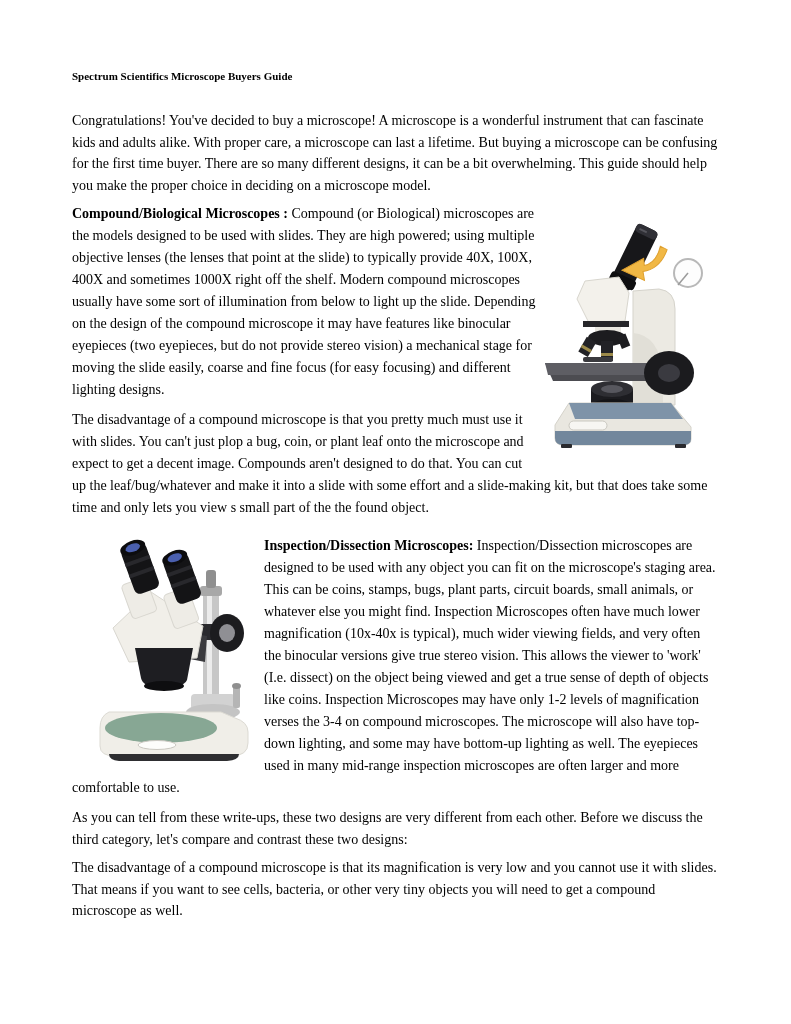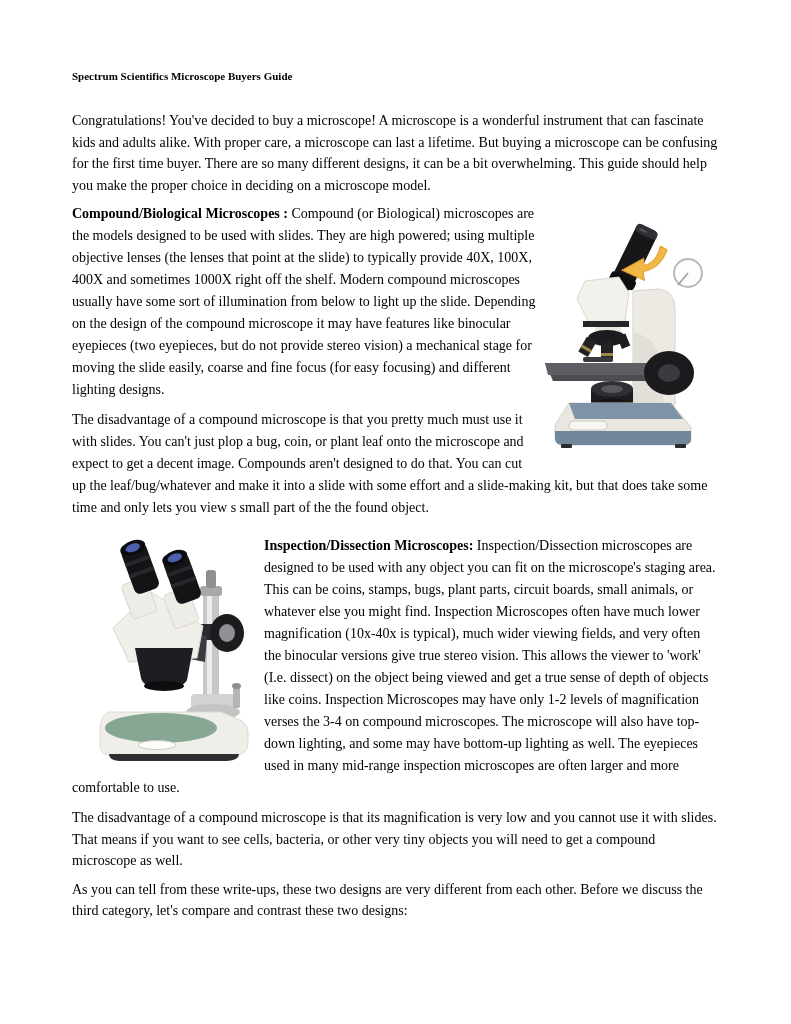--- a/index.html
+++ b/index.html
@@ -153,17 +153,17 @@
         <path d="M24,176 Q15,180 15,192 L15,210 Q15,220 30,220 L146,220 Q163,220 163,207 L163,196 Q163,186 150,182 L136,176 Z" fill="#f0eee8" stroke="#dcdad3" stroke-width="1"></path>
         <ellipse cx="76" cy="192" rx="56" ry="15" fill="#87a794"></ellipse>
         <ellipse cx="72" cy="209" rx="19" ry="4.5" fill="#fdfdfb" stroke="#c9c7c0" stroke-width="1"></ellipse>
         <path d="M24,218 Q24,224 34,225 L142,225 Q154,224 154,218 Z" fill="#2e2e31"></path>
       </svg>
     </div>
 
     <p class="para lh-tight"><b>Inspection/Dissection Microscopes:</b><span> Inspection/Dissection microscopes are designed to be used with any object you can fit on the microscope's staging area. This can be coins, stamps, bugs, plant parts, circuit boards, small animals, or whatever else you might find. Inspection Microscopes often have much lower magnification (10x-40x is typical), much wider viewing fields, and very often the binocular versions give true stereo vision. This allows the viewer to 'work' (I.e. dissect) on the object being viewed and get a true sense of depth of objects like coins. Inspection Microscopes may have only 1-2 levels of magnification verses the 3-4 on compound microscopes. The microscope will also have top-down lighting, and some may have bottom-up lighting as well. The eyepieces used in many mid-range inspection microscopes are often larger and more comfortable to use.</span></p>
   </div>
 
+  <p class="para lh-wide">As you can tell from these write-ups, these two designs are very different from each other. Before we discuss the third category, let's compare and contrast these two designs:</p>
+
   <p class="para lh-wide clear">The disadvantage of a compound microscope is that its magnification is very low and you cannot use it with slides. That means if you want to see cells, bacteria, or other very tiny objects you will need to get a compound microscope as well.</p>
-
-  <p class="para lh-wide">As you can tell from these write-ups, these two designs are very different from each other. Before we discuss the third category, let's compare and contrast these two designs:</p>
 
 </div>
 
 </body></html>

